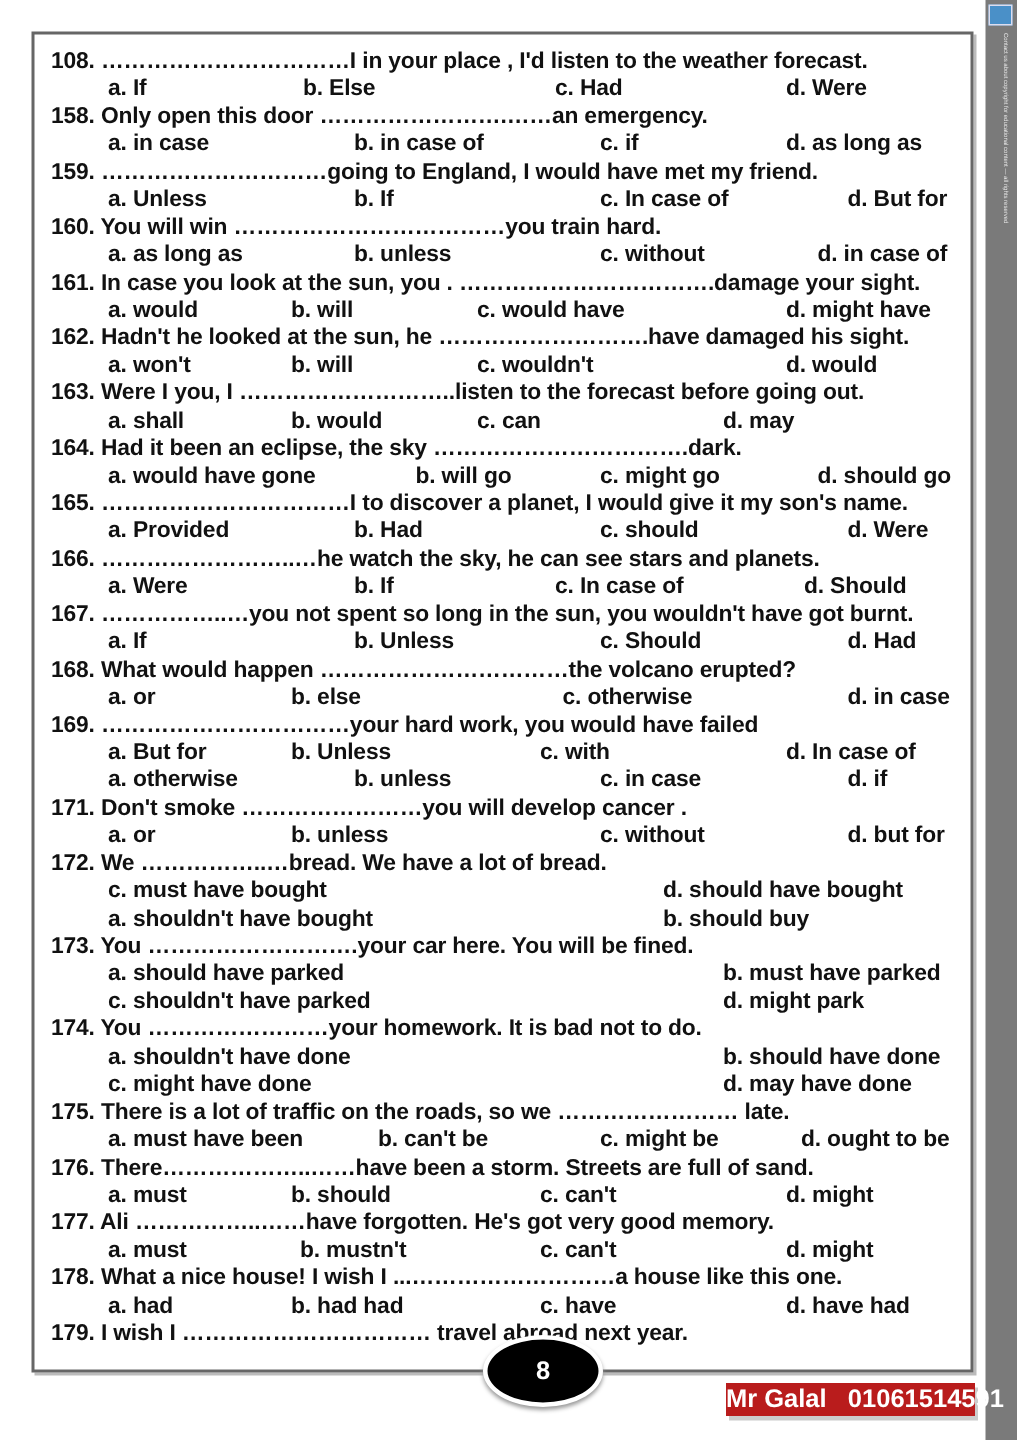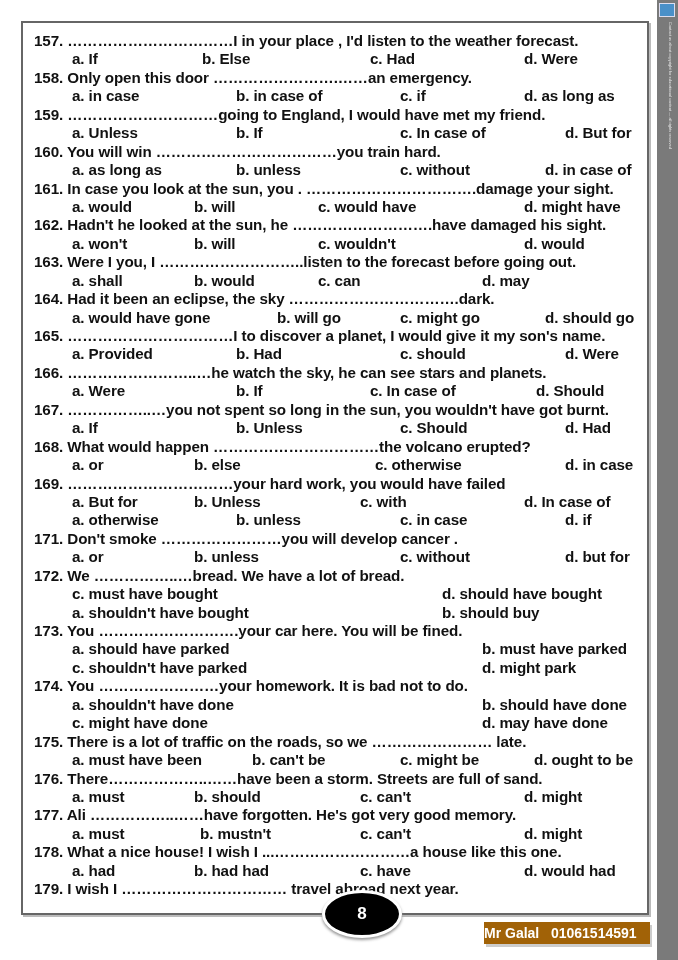--- a/index.html
+++ b/index.html
@@ -37,37 +37,37 @@
   .opt { position: absolute; top: 0; }
   .page-badge {
     position: absolute; left: 322px; top: 915px; width: 74px; height: 42px;
     margin-top: -25px;
     background: #000; color: #fff; border-radius: 50%;
     border: 3px solid #fff; box-shadow: 0 2px 3px #999;
     font-size: 17px; font-weight: bold; text-align: center; line-height: 42px;
   }
   .footer-label {
     position: absolute; left: 484px; top: 922px; width: 166px; height: 22px;
-    background: #a16207; color: #fff; font-size: 14px; font-weight: bold;
-    line-height: 22px; text-align: left; box-shadow: 2px 3px 0 #ccc;
+    background: #b91c1c; color: #fff; font-size: 17px; font-weight: bold;
+    line-height: 22px; text-align: right; box-shadow: 2px 3px 0 #ccc;
     white-space: pre;
   }
 </style>
 </head>
 <body>
 
 <div class="side-strip">
   <div class="side-logo"></div>
   <div class="side-text">Contact us about copyright for educational content — all rights reserved</div>
 </div>
 
 <div class="page-box"></div>
 
 <div class="content" id="content">
-    <div class="q-line">157.  ……………………………I in your place , I'd listen to the weather forecast.</div>
+    <div class="q-line">108.  ……………………………I in your place , I'd listen to the weather forecast.</div>
     <div class="opt-line">
       <span class="opt" style="left: 38px;">a. If</span>
       <span class="opt" style="left: 168px;">b. Else</span>
       <span class="opt" style="left: 336px;">c. Had</span>
       <span class="opt" style="left: 490px;">d. Were</span>
     </div>
     <div class="q-line">158. Only open this door …………………….……an emergency.</div>
     <div class="opt-line">
       <span class="opt" style="left: 38px;">a. in case</span>
       <span class="opt" style="left: 202px;">b. in case of</span>
@@ -210,19 +210,19 @@
       <span class="opt" style="left: 38px;">a. must</span>
       <span class="opt" style="left: 166px;">b. mustn't</span>
       <span class="opt" style="left: 326px;">c. can't</span>
       <span class="opt" style="left: 490px;">d. might</span>
     </div>
     <div class="q-line">178. What a nice house! I wish I ...………………………a house like this one.</div>
     <div class="opt-line">
       <span class="opt" style="left: 38px;">a. had</span>
       <span class="opt" style="left: 160px;">b. had had</span>
       <span class="opt" style="left: 326px;">c. have</span>
-      <span class="opt" style="left: 490px;">d. would had</span>
+      <span class="opt" style="left: 490px;">d. have had</span>
     </div>
     <div class="q-line">179. I wish I …………………………… travel abroad next year.</div>
   </div>
 
 <div class="page-badge">8</div>
 <div class="footer-label">Mr Galal   01061514591</div>
 
 </body></html>

